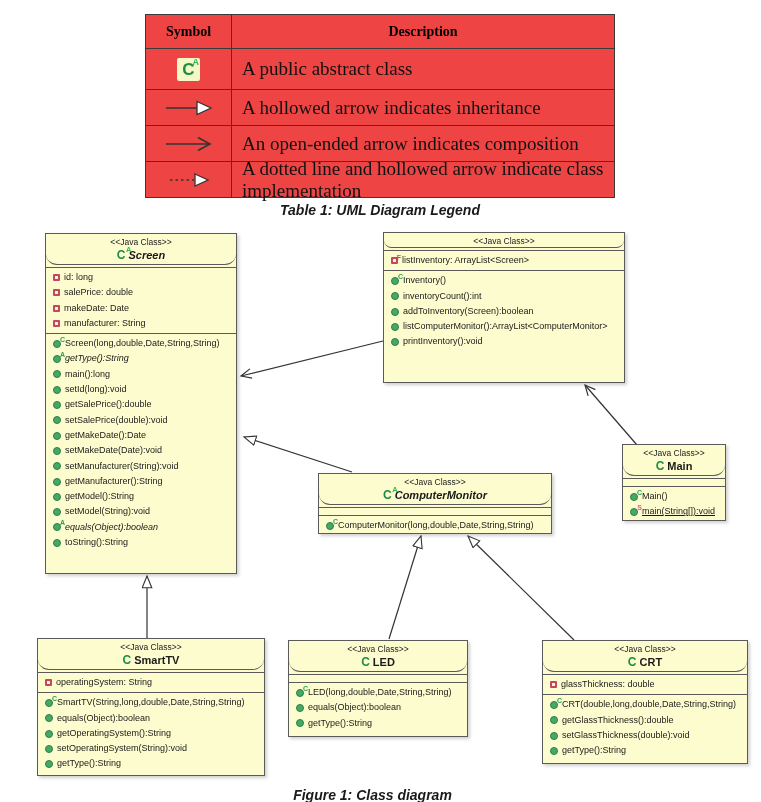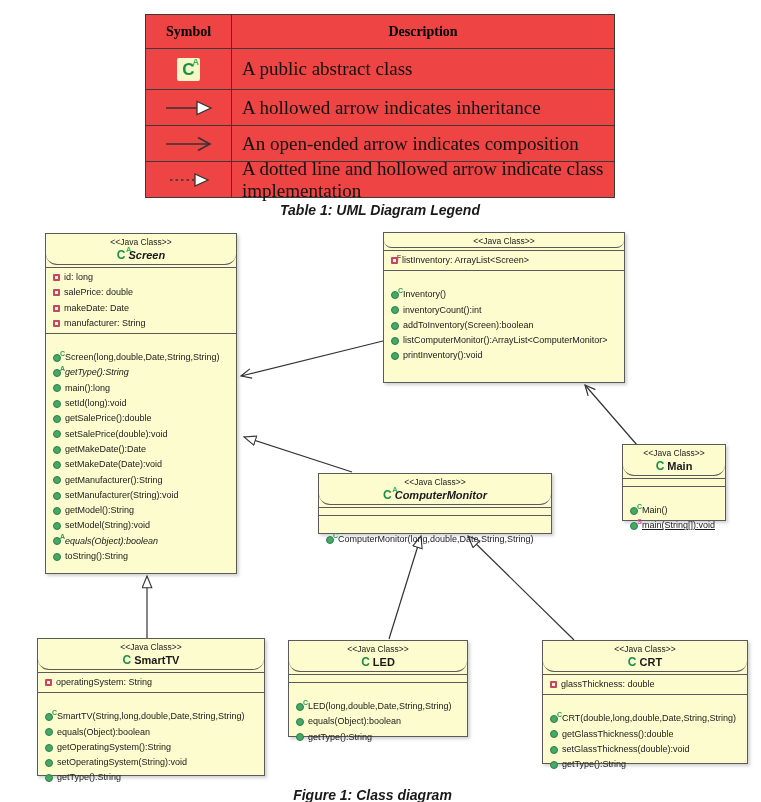--- a/index.html
+++ b/index.html
@@ -45,21 +45,21 @@
   }
   .uml-head { border-bottom:1px solid #5a5a5a; text-align:center;border-radius:11px; }
   .stereotype { font-size:8.5px; line-height:11px; padding-top:3px; color:#222; }
   .cname { display:flex; align-items:center; justify-content:center; gap:3px; font-size:11px; font-weight:bold; line-height:14px; padding-bottom:2px; }
   .cicon { position:relative; display:inline-block; font-weight:900; font-size:12px; color:#1E8E46; line-height:12px; }
   .cicon::before { content:"C"; }
   .abs .cicon::after { content:"A"; position:absolute; top:-3px; right:-6px; font-size:7.5px; color:#35B558; line-height:7px; }
   .abs .cname-text { font-style:italic; }
 
   .uml-fields { border-top:1px solid #5a5a5a; margin-top:2px; border-bottom:1px solid #5a5a5a; padding:2px 0; min-height:9px; }
-  .uml-methods { padding:2px 0 3px;margin-top:14px; }
+  .uml-methods { padding:2px 0 3px; }
 
   .member { display:flex; align-items:center; line-height:15.3px; height:15.3px; padding-left:3px; white-space:nowrap; overflow:hidden; }
   .micon { position:relative; flex-shrink:0; margin:0 4px 0 4px; }
   .k-field .micon, .k-field-final .micon {
     width:7px; height:7px; border:2px solid #C4485C; background:#FBEDED; border-radius:1px;
   }
   .k-ctor .micon, .k-method .micon, .k-method-abstract .micon, .k-method-static .micon {
     width:8px; height:8px; background:#44A964; border:1px solid #2F7E4C; border-radius:50%;
   }
   .sup { position:absolute; top:-5px; right:-5px; font-size:7px; font-weight:bold; line-height:7px; }
@@ -213,27 +213,27 @@
         <div class="member k-method">
     <span class="micon">
             <span class="sup"></span>
           </span>
     <span class="mtext">setMakeDate(Date):void</span>
   </div>
         <div class="member k-method">
     <span class="micon">
             <span class="sup"></span>
           </span>
+    <span class="mtext">setManufacturer(String):void</span>
+  </div>
+        <div class="member k-method">
+    <span class="micon">
+            <span class="sup"></span>
+          </span>
     <span class="mtext">getManufacturer():String</span>
-  </div>
-        <div class="member k-method">
-    <span class="micon">
-            <span class="sup"></span>
-          </span>
-    <span class="mtext">setManufacturer(String):void</span>
   </div>
         <div class="member k-method">
     <span class="micon">
             <span class="sup"></span>
           </span>
     <span class="mtext">getModel():String</span>
   </div>
         <div class="member k-method">
     <span class="micon">
             <span class="sup"></span>

